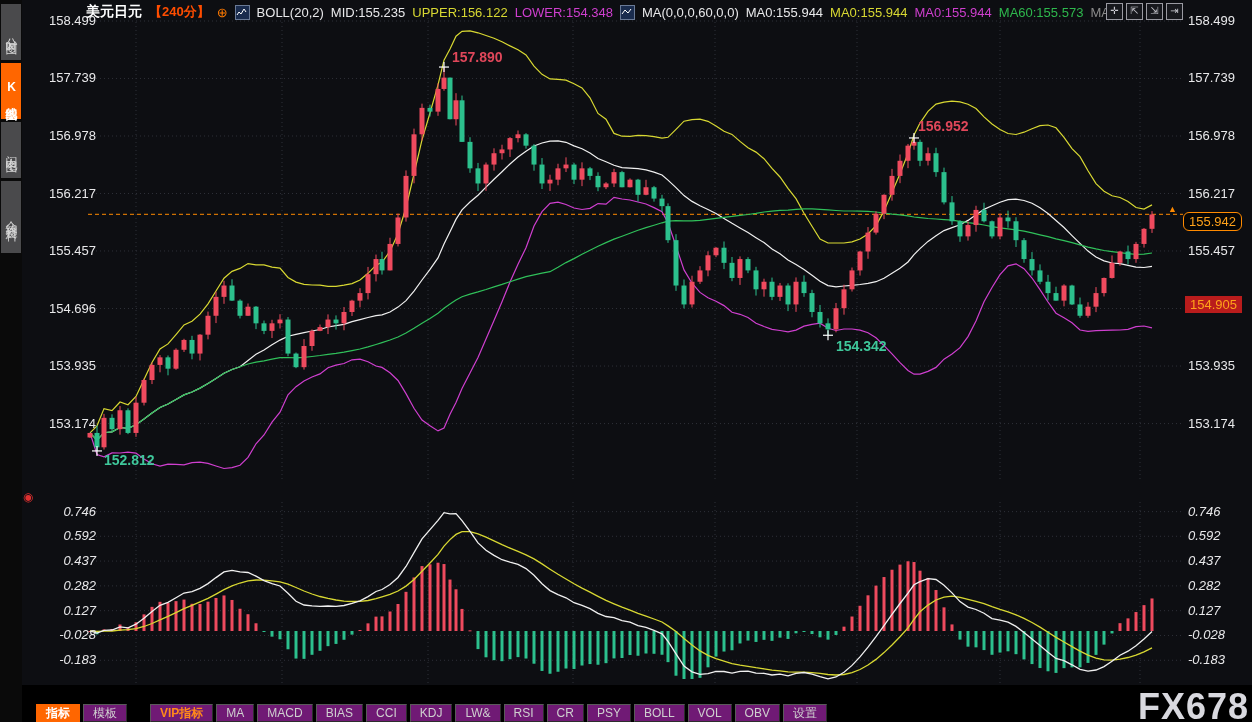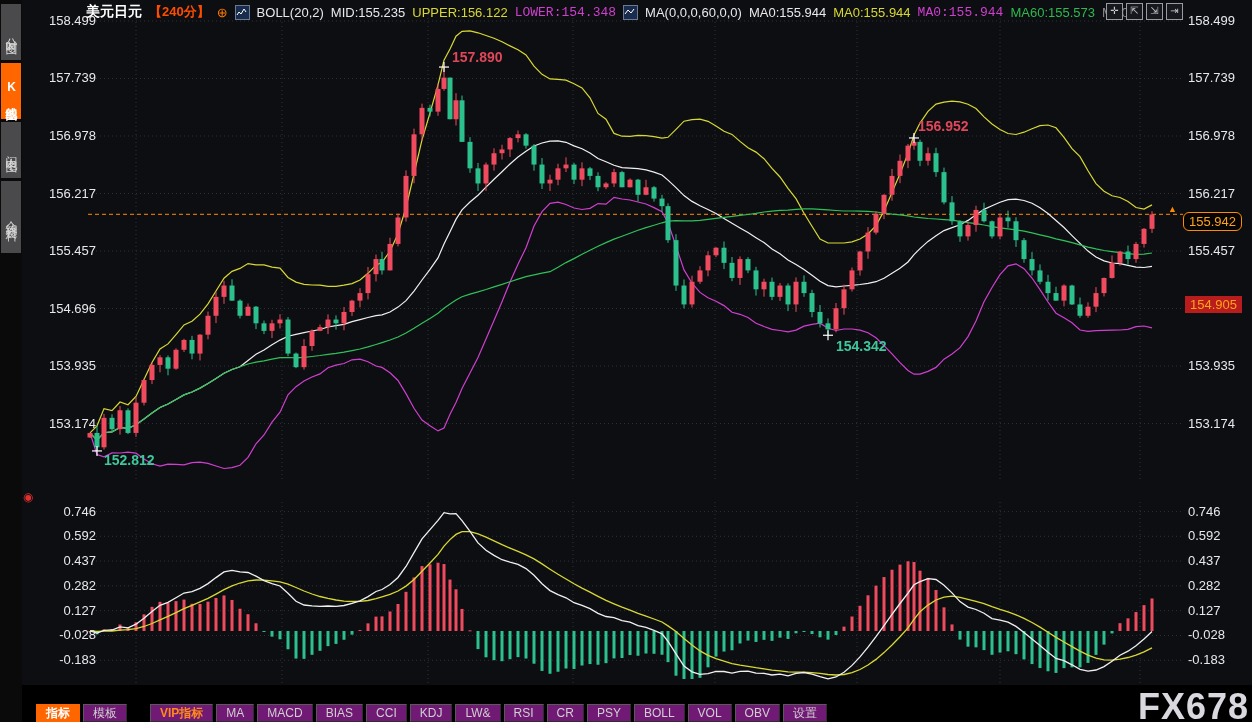--- a/index.html
+++ b/index.html
@@ -14,31 +14,31 @@
   
   #chartbg{position:absolute;left:22px;top:0;width:1230px;height:685px;background:#0d0e12;z-index:0;}
   #chart-svg{position:absolute;left:0;top:0;z-index:1;}
   #overlay{position:absolute;left:0;top:0;width:1217px;height:722px;z-index:2;pointer-events:none;}
   
   #header{position:absolute;left:86px;top:3px;display:flex;align-items:center;gap:7px;
        font-size:13px;color:#e8e8ea;white-space:nowrap;z-index:3;justify-content:space-between;}
   .h-sym{font-weight:bold;font-size:14px;color:#fff;}
   .h-tf{color:#ff4d00;font-weight:bold;}
   .h-target{color:#ff7a00;font-size:13px;}
-  .c-up{color:#d8d832;} .c-low{color:#cf3fcf;font-family:Liberation Mono, monospace;} .c-green{color:#2eb84d;} .c-gray{color:#8a8a8a;}
+  .c-up{color:#d8d832;} .c-low{color:#cf3fcf;} .c-green{color:#2eb84d;} .c-gray{color:#8a8a8a;}
   .mini-chart{width:13px;height:13px;background:#1a2c4e;border:1px solid #6a7a96;display:inline-block;}
   
   #tr-icons{position:absolute;left:1106px;top:3px;display:flex;gap:3px;z-index:3;}
   .tr-ic{width:15px;height:15px;border:1px solid #9a9aa2;background:#17181d;color:#c8c8cf;
        font-size:10px;line-height:14px;text-align:center;cursor:pointer;}
   
   .axlab{position:absolute;font-size:13px;color:#e8e8ea;line-height:14px;}
   .axlab.left{left:30px;width:66px;text-align:right;}
   .axlab.right{left:1188px;text-align:left;}
-  .mlab{position:absolute;font-size:13px;color:#e8e8ea;line-height:14px;}
+  .mlab{position:absolute;font-size:13px;color:#e8e8ea;line-height:14px;font-style:italic;}
   .mlab.left{left:30px;width:66px;text-align:right;}
   .mlab.right{left:1188px;}
   
   #cur-price{position:absolute;left:1183px;top:205px;border:1px solid #ff8a00;background:#060606;
        color:#ffa21a;font-size:13px;padding:1px 5px;z-index:3;}
   #sel-price{position:absolute;left:1185px;top:296px;background:#b91c1c;color:#ffa21a;font-size:13px;
        padding:1px 5px;z-index:3;}
   #price-arrow{position:absolute;left:1168px;top:204px;color:#ff8a00;font-size:9px;z-index:3;}
   
   #macd-head{position:absolute;left:88px;top:490px;display:flex;gap:12px;font-size:13px;color:#e8e8ea;z-index:3;white-space:nowrap;}

